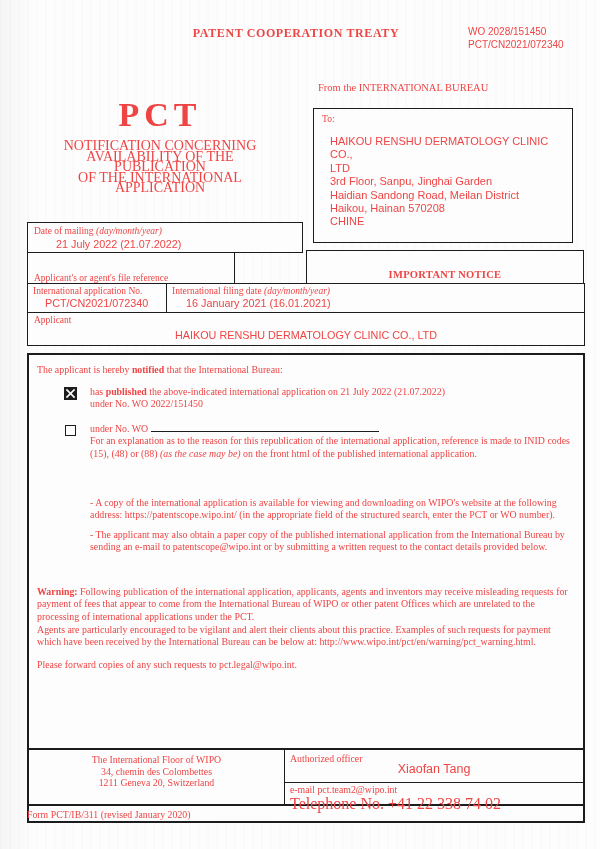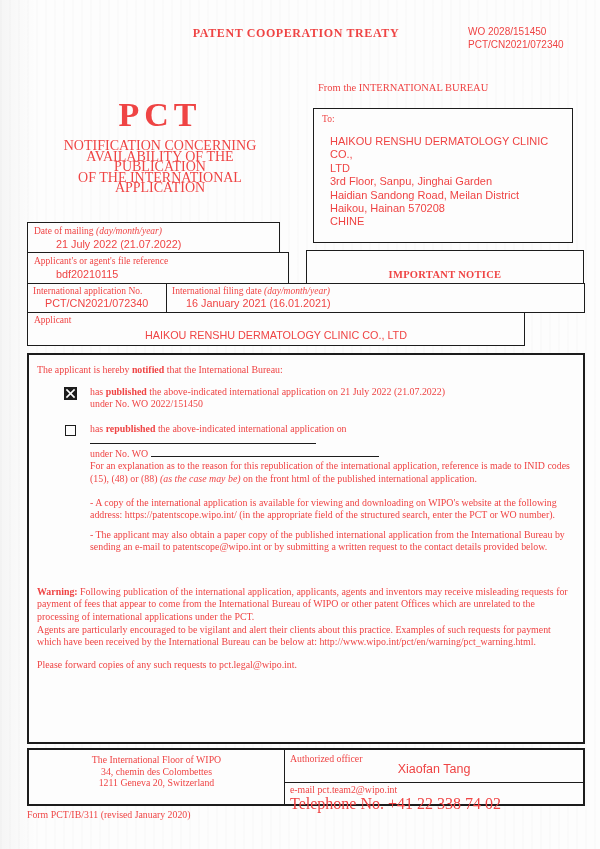--- a/index.html
+++ b/index.html
@@ -27,35 +27,35 @@
   .from-line{left:318px;top:82px;font-size:10.5px;}
 
   .pct-block{left:55px;top:98px;width:210px;text-align:center;}
   .pct-acronym{font-weight:bold;font-size:34px;letter-spacing:5px;line-height:34px;}
   .pct-sub{margin-top:9px;font-size:14px;line-height:10.6px;}
 
   .to-box{left:313px;top:108px;width:260px;height:135px;}
   .to-label{position:absolute;left:8px;top:5px;font-size:9.5px;}
   .to-address{position:absolute;left:16px;top:26px;right:6px;font-size:11px;line-height:13.4px;}
 
-  .mail-box{left:27px;top:222px;width:253px;height:31px;padding:3px 6px;}
-  .fileref-box{left:27px;top:252px;width:262px;height:32px;padding:3px 6px;}
+  .mail-box{left:27px;top:222px;width:276px;height:31px;padding:3px 6px;}
+  .fileref-box{left:27px;top:252px;width:208px;height:32px;padding:20px 6px;}
   .fieldval{margin-left:22px;margin-top:1px;}
   .notice-box{left:306px;top:250px;width:278px;height:48px;display:flex;align-items:center;justify-content:center;
     font-weight:bold;font-size:10.5px;letter-spacing:0.3px;}
   .row-3{left:27px;top:283px;width:558px;height:30px;display:flex;}
   .cell{box-sizing:border-box;padding:2px 5px;}
   .cell+.cell{border-left:1.2px solid #1c1c1c;}
   .c1{width:138px;}
   .c2{width:187px;}
   .c3{flex:1;}
-  .applicant-box{left:27px;top:312px;width:498px;height:34px;padding:2px 6px;}
+  .applicant-box{left:27px;top:312px;width:558px;height:34px;padding:2px 6px;}
   .applicant-value{text-align:center;margin-top:3px;}
 
-  .main-box{left:27px;top:353px;width:558px;height:391px;}
+  .main-box{left:27px;top:353px;width:558px;height:470px;}
   .main-box .para{position:absolute;font-size:9.9px;line-height:12.4px;}
   .cb{position:absolute;left:35px;width:13px;height:13px;}
   .cb-empty{position:absolute;left:36px;width:11px;height:11px;border:1.4px solid #1c1c1c;box-sizing:border-box;background:#fdfdfd;}
   .item-text{position:absolute;left:61px;right:9px;font-size:9.9px;line-height:12.4px;}
   .blank{display:inline-block;border-bottom:1px solid #1c1c1c;height:8px;vertical-align:baseline;}
 
   .footer-box{left:27px;top:748px;width:558px;height:58px;display:flex;}
   .f-left{width:255px;box-sizing:border-box;text-align:center;padding-top:4px;font-size:9.8px;line-height:11.6px;}
   .f-right{flex:1;border-left:1.5px solid #1c1c1c;position:relative;box-sizing:border-box;}
   .officer-label{position:absolute;left:5px;top:3px;font-size:9.8px;}
@@ -136,21 +136,20 @@
       <line x1="2.4" y1="2.4" x2="10.6" y2="10.6" stroke="#fdfdfd" stroke-width="1.6"></line>
       <line x1="10.6" y1="2.4" x2="2.4" y2="10.6" stroke="#fdfdfd" stroke-width="1.6"></line>
     </svg>
     <div class="item-text" style="top:31px;">
       <div><span>has </span><b>published</b><span> the above-indicated international application on 21 July 2022 (21.07.2022)</span></div>
       <div>under No. WO 2022/151450</div>
     </div>
 
     <div class="cb-empty" style="top:70px;"></div>
     <div class="item-text" style="top:68px;">
-      <div><span>has </span><b>republished</b><span> the above-indicated international application on</span> <span class="blank" style="width:226px;"></span></div>
       <div><span>under No. WO</span> <span class="blank" style="width:228px;"></span></div>
       <div><span>For an explanation as to the reason for this republication of the international application, reference is made to INID codes (15), (48) or (88) </span><span class="qual">(as the case may be)</span><span> on the front html of the published international application.</span></div>
     </div>
 
     <div class="item-text" style="top:142px;right:12px;">- A copy of the international application is available for viewing and downloading on WIPO's website at the following address: https://patentscope.wipo.int/ (in the appropriate field of the structured search, enter the PCT or WO number).</div>
     <div class="item-text" style="top:174px;right:12px;">- The applicant may also obtain a paper copy of the published international application from the International Bureau by sending an e-mail to patentscope@wipo.int or by submitting a written request to the contact details provided below.</div>
 
     <div class="para" style="left:8px;right:8px;top:231px;"><b>Warning:</b><span> Following publication of the international application, applicants, agents and inventors may receive misleading requests for payment of fees that appear to come from the International Bureau of WIPO or other patent Offices which are unrelated to the processing of international applications under the PCT.</span></div>
     <div class="para" style="left:8px;right:8px;top:269px;">Agents are particularly encouraged to be vigilant and alert their clients about this practice. Examples of such requests for payment which have been received by the International Bureau can be below at: http://www.wipo.int/pct/en/warning/pct_warning.html.</div>
     <div class="para" style="left:8px;right:8px;top:304px;">Please forward copies of any such requests to pct.legal@wipo.int.</div>

